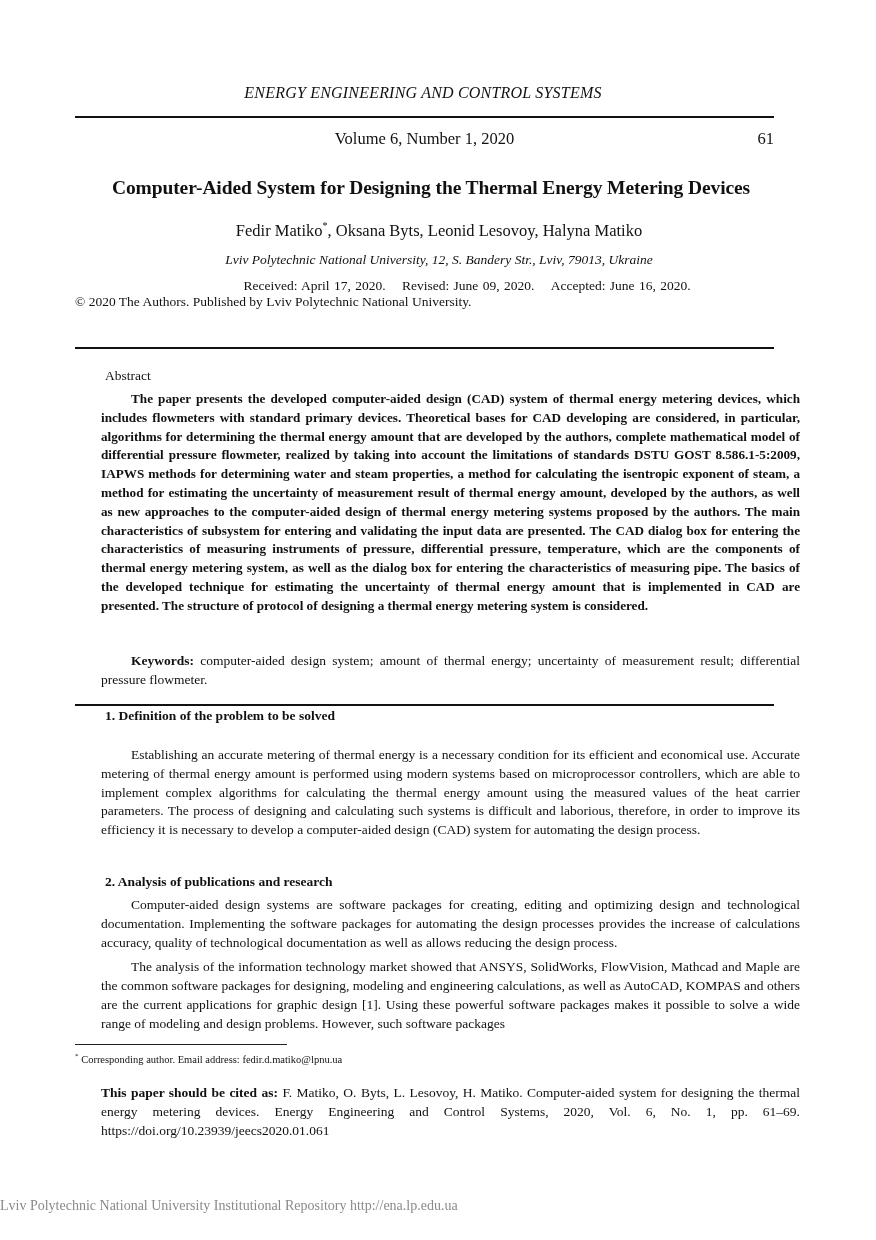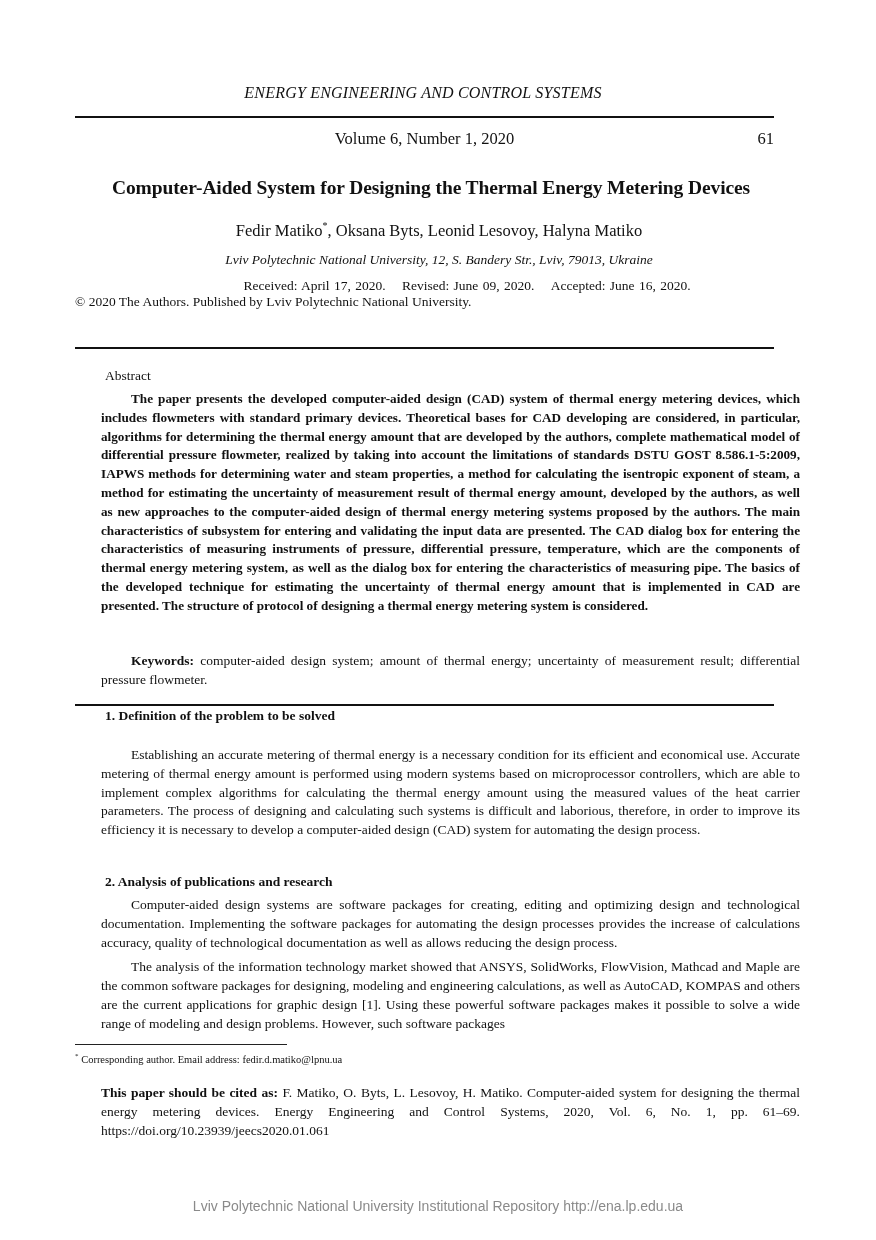--- a/index.html
+++ b/index.html
@@ -24,22 +24,22 @@
   .abstract-head { position: absolute; top: 368px; left: 105px; font-weight: normal; font-size: 13.5px; }
   .abstract { top: 390px; font-weight: bold; font-size: 13.2px; }
   .keywords { top: 652px; }
   .keywords b { font-weight: bold; }
   .sec-head { position: absolute; left: 105px; font-weight: bold; font-size: 13.5px; }
   .footnote-rule { position: absolute; top: 1044px; left: 75px; width: 212px; border-top: 1px solid #222; }
   .footnote { position: absolute; top: 1052px; left: 75px; font-size: 10.5px; }
   .footnote sup { font-size: 7px; }
   .cite { top: 1084px; }
   .cite p { text-indent: 0; }
-  .repo { position: absolute; top: 1198px; left: 0; width: 876px; text-align: center;
-          font-family: Liberation Sans, sans-serif; font-size: 14px; color: #8a8a8a; }
+  .repo { position: absolute; top: 1198px; left: 0; width: 876px; text-align: left;
+          font-family: Liberation Serif, serif; font-size: 14px; color: #8a8a8a; }
   .link { color: inherit; text-decoration: none; }
 </style>
 </head>
 <body>
 
 <div class="page">
 
   <div class="journal">ENERGY ENGINEERING AND CONTROL SYSTEMS</div>
   <div class="rule-thick" style="top:116px;"></div>
 

